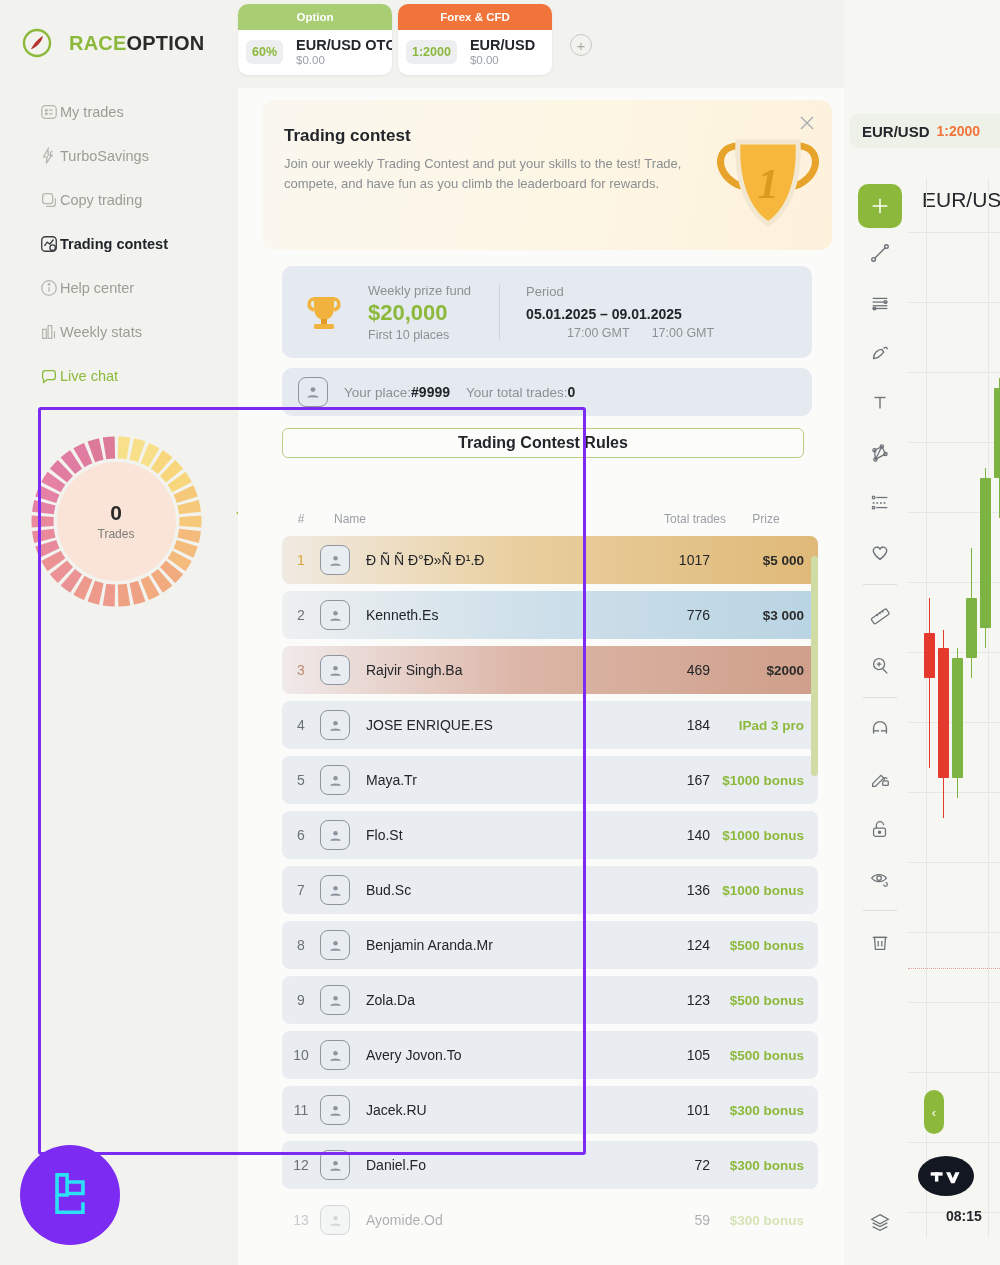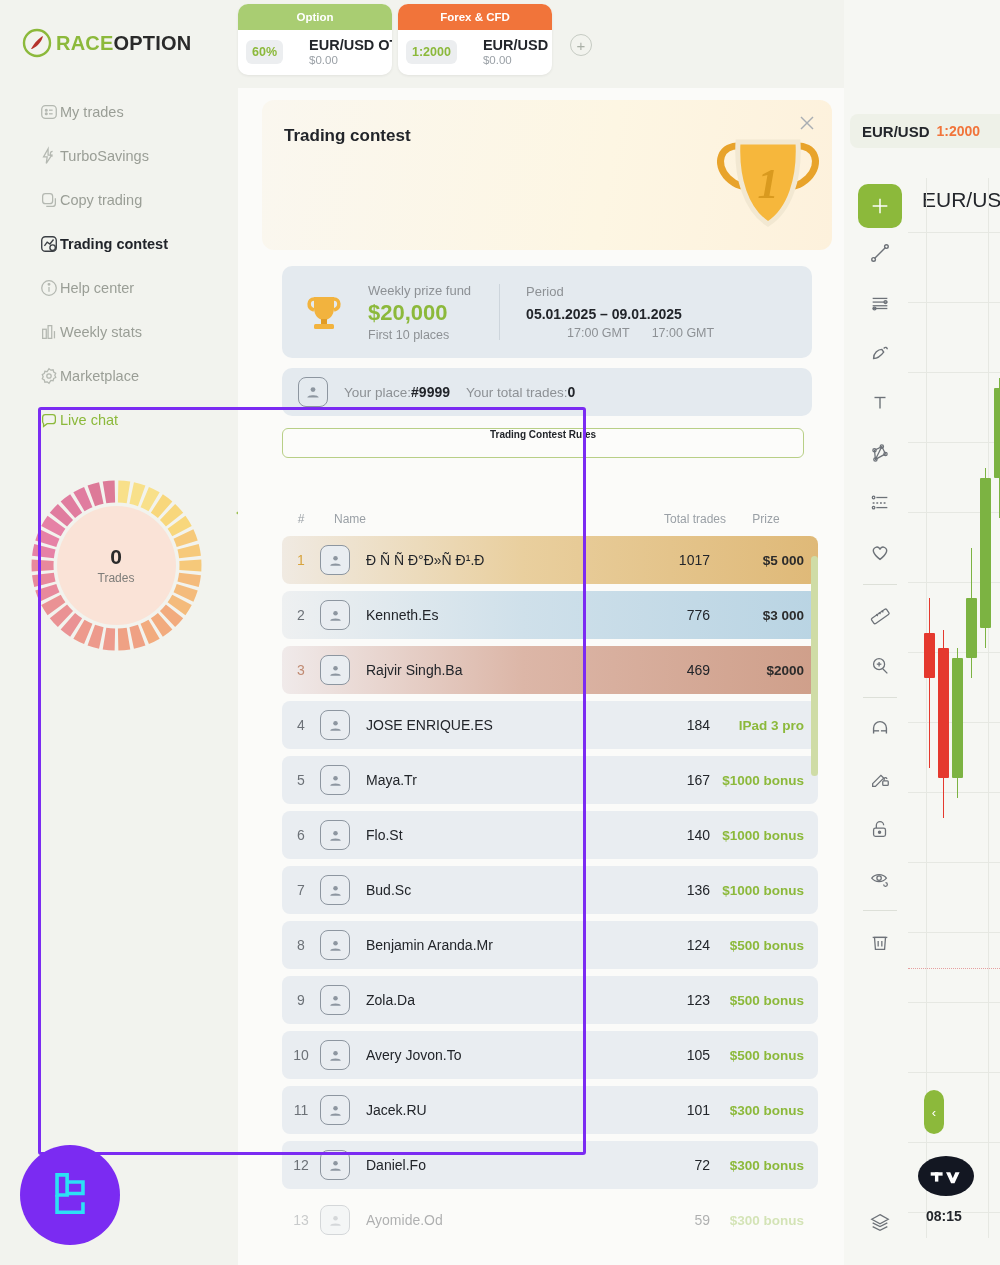--- a/index.html
+++ b/index.html
@@ -9,21 +9,21 @@
     background: #f2f3ee;
     overflow: hidden;
   }
   .app { position: relative; width: 1000px; height: 1265px; }
 
   
   .sidebar {
     position: absolute; left: 0; top: 0; width: 232px; height: 1265px;
     background: #f2f3ee;
   }
-  .brand { display: flex; align-items: center; gap: 4px; padding: 28px 0 0 22px; }
+  .brand { display: flex; align-items: center; gap: 17px; padding: 28px 0 0 22px; }
   .brand-mark { width: 30px; height: 30px; flex: 0 0 30px; }
   .brand-text { font-size: 20px; font-weight: 800; letter-spacing: .2px; }
   .brand-race { color: #8cb93b; }
   .brand-option { color: #2a2a2a; }
 
   .nav { margin-top: 32px; }
   .nav-item {
     display: flex; align-items: center; 
     height: 44px; padding-left: 38px; cursor: pointer;
     color: #9a9e96; font-size: 14.5px;
@@ -59,21 +59,21 @@
   }
 
   
   .asset-tabs { position: absolute; left: 238px; top: 4px; display: flex; align-items: flex-start; gap: 6px; }
   .asset-tab { width: 154px; border-radius: 10px; overflow: hidden; background: #fff;
                box-shadow: 0 1px 3px rgba(0,0,0,.07); cursor: pointer; }
   .asset-tab .cap { height: 26px; display: flex; align-items: center; justify-content: center;
                     font-size: 11.5px; font-weight: 700; color: #fff; }
   .asset-tab.opt .cap { background: #a9cd72; }
   .asset-tab.fx .cap  { background: #f1743a; }
-  .asset-tab .body { display: flex; align-items: center; gap: 26px; padding: 7px 8px 8px 8px; }
+  .asset-tab .body { display: flex; align-items: center; gap: 13px; padding: 7px 8px 8px 8px; }
   .asset-tab .pill { background: #eceef0; border-radius: 6px; padding: 5px 6px;
                      font-size: 12.5px; font-weight: 700; color: #8cb93b; white-space: nowrap; }
   .asset-tab .names { display: flex; flex-direction: column; line-height: 1.15; }
   .asset-tab .sym { font-size: 14.5px; font-weight: 700; color: #23262b; white-space: nowrap; }
   .asset-tab .amt { font-size: 11.5px; color: #9aa0a6; }
   .add-asset { margin-left: 12px; margin-top: 30px; width: 22px; height: 22px; border-radius: 50%;
                border: 1.4px solid #c6cbc3; color: #a9afa6; display: flex; align-items: center;
                justify-content: center; font-size: 15px; cursor: pointer; }
 
   
@@ -110,22 +110,22 @@
     background: #e4eaef; border-radius: 10px; display: flex; align-items: center;
   }
   .avatar-sq { width: 30px; height: 30px; border-radius: 8px; border: 1.5px solid #8d96a0;
                margin-left: 16px; display: flex; align-items: center; justify-content: center; }
   .place-box .lbl { font-size: 13.5px; color: #8d9195; margin-left: 16px; }
   .place-box .val { font-size: 14px; font-weight: 700; color: #22252a; }
 
   .rules-btn {
     position: absolute; left: 44px; top: 340px; width: 522px; height: 30px;
     border: 1px solid #b8cf86; border-radius: 6px; background: #fcfcfa;
-    display: flex; align-items: flex-start; justify-content: center;
-    font-size: 10px; font-weight: 700; color: #22252a; cursor: pointer;
+    display: flex; align-items: center; justify-content: center;
+    font-size: 16px; font-weight: 700; color: #22252a; cursor: pointer;
   }
 
   
   .board-outline {
     position: absolute; left: 38px; top: 407px; width: 548px; height: 748px;
     border: 3px solid #7b2bf2; border-radius: 3px; pointer-events: none; z-index: 5;
   }
   .board { position: absolute; left: 44px; top: 414px; width: 536px; height: 734px; overflow: hidden; }
   .board-head { display: flex; align-items: center; height: 34px; font-size: 12px; color: #9aa0a6; }
   .board-head .c-rank { width: 38px; text-align: center; }
@@ -180,21 +180,21 @@
   .up { background: #7cb342; } .down { background: #e5392e; }
   .price-dash { position: absolute; left: 0; width: 92px; height: 0;
                 border-top: 1.5px dotted #e5a0a0; }
   .collapse-pill { position: absolute; left: 16px; top: 912px; width: 20px; height: 44px;
                    border-radius: 10px; background: #8cb93b; color: #fff;
                    display: flex; align-items: center; justify-content: center;
                    font-size: 13px; cursor: pointer; }
   .tv-badge { position: absolute; left: 10px; top: 978px; width: 56px; height: 40px; border-radius: 50%;
               background: #131722; color: #fff; display: flex; align-items: center;
               justify-content: center; cursor: pointer; }
-  .clock { position: absolute; left: 18px; top: 1030px; font-size: 14px; font-weight: 700; color: #23262b; }
+  .clock { position: absolute; left: 18px; top: 1030px; font-size: 14px; font-weight: 700; color: #23262b; padding-left: 20px; }
 </style>
 </head>
 <body>
 
 <div class="app">
 
   <div class="sidebar">
     <div class="brand">
       <span class="brand-mark">
         <svg viewBox="0 0 30 30" width="30" height="30">
@@ -258,29 +258,20 @@
       </div>
       <div class="nav-item">
         <span class="ic">
             <svg viewBox="0 0 22 22" width="20" height="20" fill="none" stroke="#b4b8b1" stroke-width="1.4">
               <rect x="4" y="8" width="4" height="10"></rect>
               <rect x="10" y="4" width="4" height="14"></rect>
               <line x1="17" y1="10" x2="17" y2="18"></line>
             </svg>
           </span>
         <span>Weekly stats</span>
-      </div>
-      <div class="nav-item">
-        <span class="ic">
-            <svg viewBox="0 0 22 22" width="20" height="20" fill="none" stroke="#b4b8b1" stroke-width="1.4">
-              <path d="M11 3 l2 1.6 2.5-.4 .7 2.4 2.2 1.3-1 2.3 1 2.3-2.2 1.3-.7 2.4-2.5-.4L11 19l-2-1.6-2.5.4-.7-2.4-2.2-1.3 1-2.3-1-2.3 2.2-1.3.7-2.4 2.5.4Z"></path>
-              <circle cx="11" cy="11" r="2.4"></circle>
-            </svg>
-          </span>
-        <span>Marketplace</span>
       </div>
       <div class="nav-item accent">
         <span class="ic">
             <svg viewBox="0 0 22 22" width="20" height="20" fill="none" stroke="#8cb93b" stroke-width="1.4">
               <path d="M4 8 a3 3 0 0 1 3-3 h8 a3 3 0 0 1 3 3 v4 a3 3 0 0 1-3 3 H9 l-4 3 v-3 a3 3 0 0 1-1-2 Z"></path>
             </svg>
           </span>
         <span>Live chat</span>
       </div>
     </div>
@@ -366,20 +357,21 @@
     </div>
     <div class="add-asset">
         <span>+</span>
       </div>
   </div>
 
   <div class="main">
 
     <div class="contest-card">
       <h2>Trading contest</h2>
+      <p>Join our weekly Trading Contest and put your skills to the test! Trade, compete, and have fun as you climb the leaderboard for rewards.</p>
       <span class="close-x">
         <svg viewBox="0 0 18 18" width="18" height="18" stroke="#a9aeb3" stroke-width="1.4">
             <line x1="3" y1="3" x2="15" y2="15"></line>
             <line x1="15" y1="3" x2="3" y2="15"></line>
           </svg>
       </span>
       <span class="trophy-big">
         <svg viewBox="0 0 130 112" width="130" height="112">
           <path d="M44 16 C22 14 16 34 30 48 C38 56 48 58 52 56" fill="none" stroke="#e8a32b" stroke-width="7" stroke-linecap="round"></path>
           <path d="M96 16 C118 14 124 34 110 48 C102 56 92 58 88 56" fill="none" stroke="#e8a32b" stroke-width="7" stroke-linecap="round"></path>

